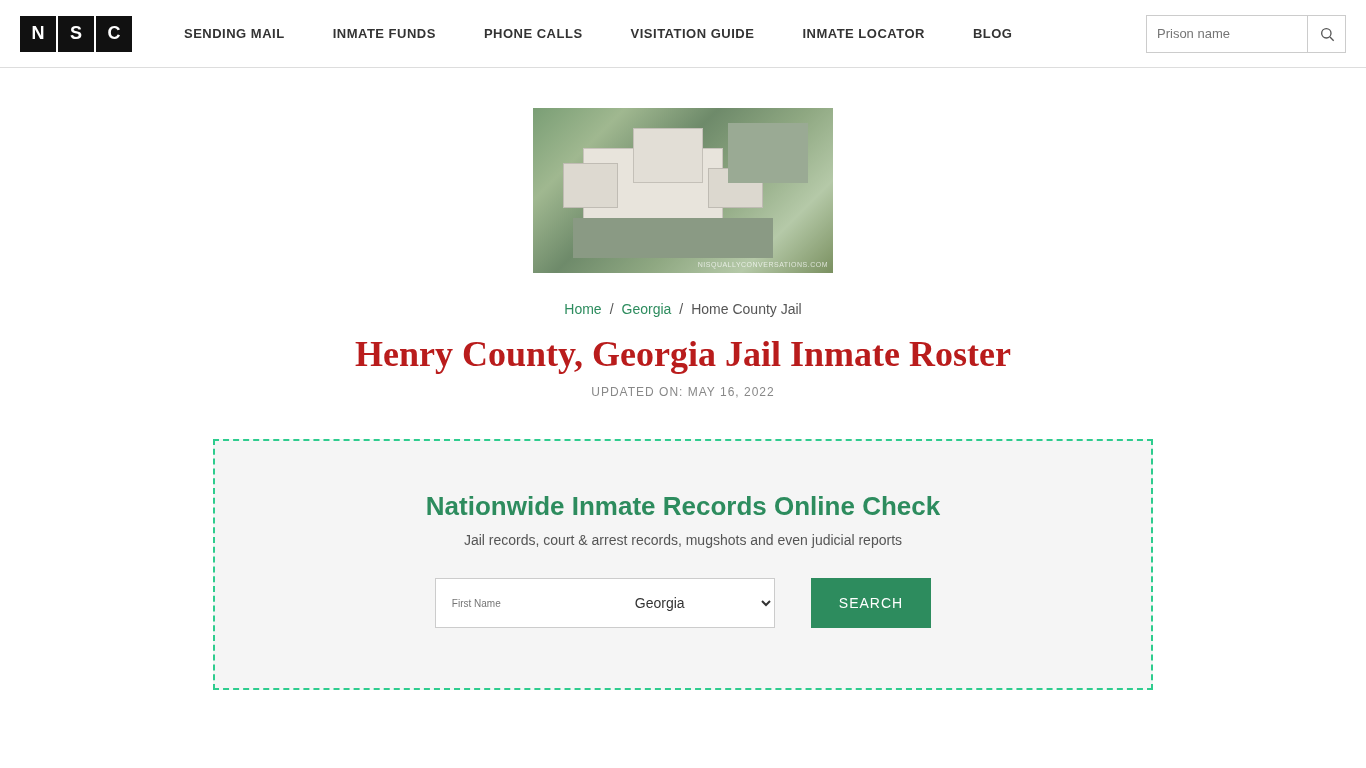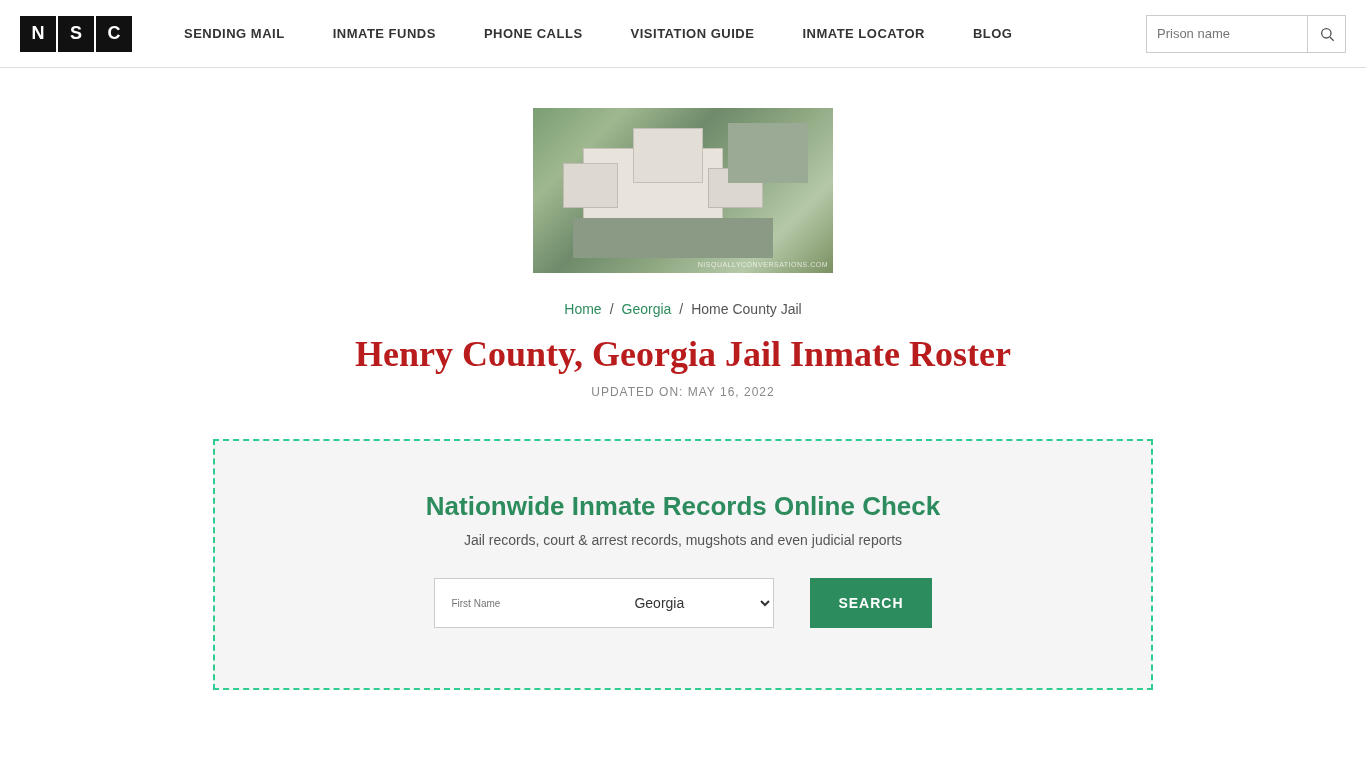--- a/index.html
+++ b/index.html
@@ -255,21 +255,21 @@
       cursor: pointer;
       appearance: auto;
     }
     .search-btn {
       height: 50px;
       background: #2d8c5e;
       color: #fff;
       border: none;
       padding: 0 28px;
       font-size: 14px;
-      font-weight: 700;
+      font-weight: 400;
       letter-spacing: 1px;
       cursor: pointer;
       text-transform: uppercase;
       margin-left: 36px;
     }
   </style>
 </head>
 <body>
 
 <header>

